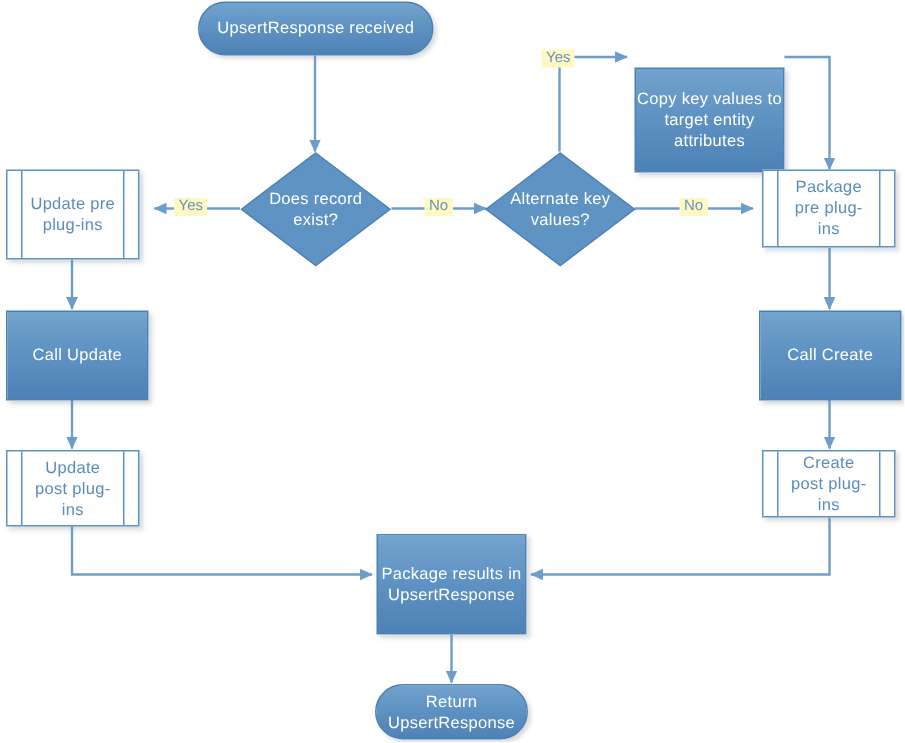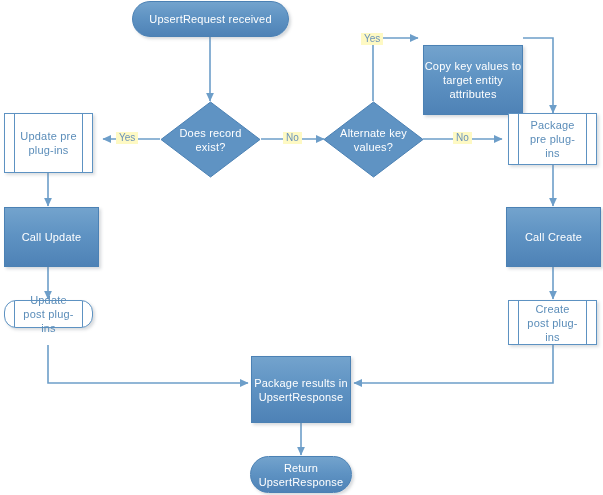--- a/index.html
+++ b/index.html
@@ -144,21 +144,21 @@
 
       
       <path d="M553,345 L553,383 L354,383" marker-end="url(#arrow)"></path>
 
       
       <path d="M301,423 L301,455" marker-end="url(#arrow)"></path>
     </g>
   </svg>
 
   <div class="node filled terminator" style="left:132px; top:1px; width:157px; height:36px;">
-    <span>UpsertRequest received</span>
+    <span>UpsertResponse received</span>
   </div>
 
   <div class="node filled" style="left:423px; top:5px; width:100px; height:70px;margin-top:40px;">
     <span>Copy key values to target entity attributes</span>
   </div>
 
   <div class="node diamond" style="left:160px; top:101px; width:101px; height:77px;">
     <svg class="dshape" viewBox="0 0 101 77" xmlns="http://www.w3.org/2000/svg">
       <polygon points="50.5,1 100,38.5 50.5,76 1,38.5" fill="#5f93c3" stroke="#4b81b4" stroke-width="1"></polygon>
     </svg>
@@ -185,21 +185,21 @@
   </div>
 
   <div class="node filled" style="left:4px; top:207px; width:95px; height:60px;">
     <span>Call Update</span>
   </div>
 
   <div class="node filled" style="left:506px; top:207px; width:95px; height:60px;justify-content:center;">
     <span>Call Create</span>
   </div>
 
-  <div class="node predef" style="left:4px; top:300px; width:89px; height:28px;border-radius:12px;">
+  <div class="node predef" style="left:4px; top:300px; width:89px; height:51px;">
     <span class="bar left"></span>
     <span class="bar right"></span>
     <span class="ptext">Update post plug-ins</span>
   </div>
 
   <div class="node predef" style="left:508px; top:300px; width:89px; height:45px;">
     <span class="bar left"></span>
     <span class="bar right"></span>
     <span class="ptext">Create post plug-ins</span>
   </div>

